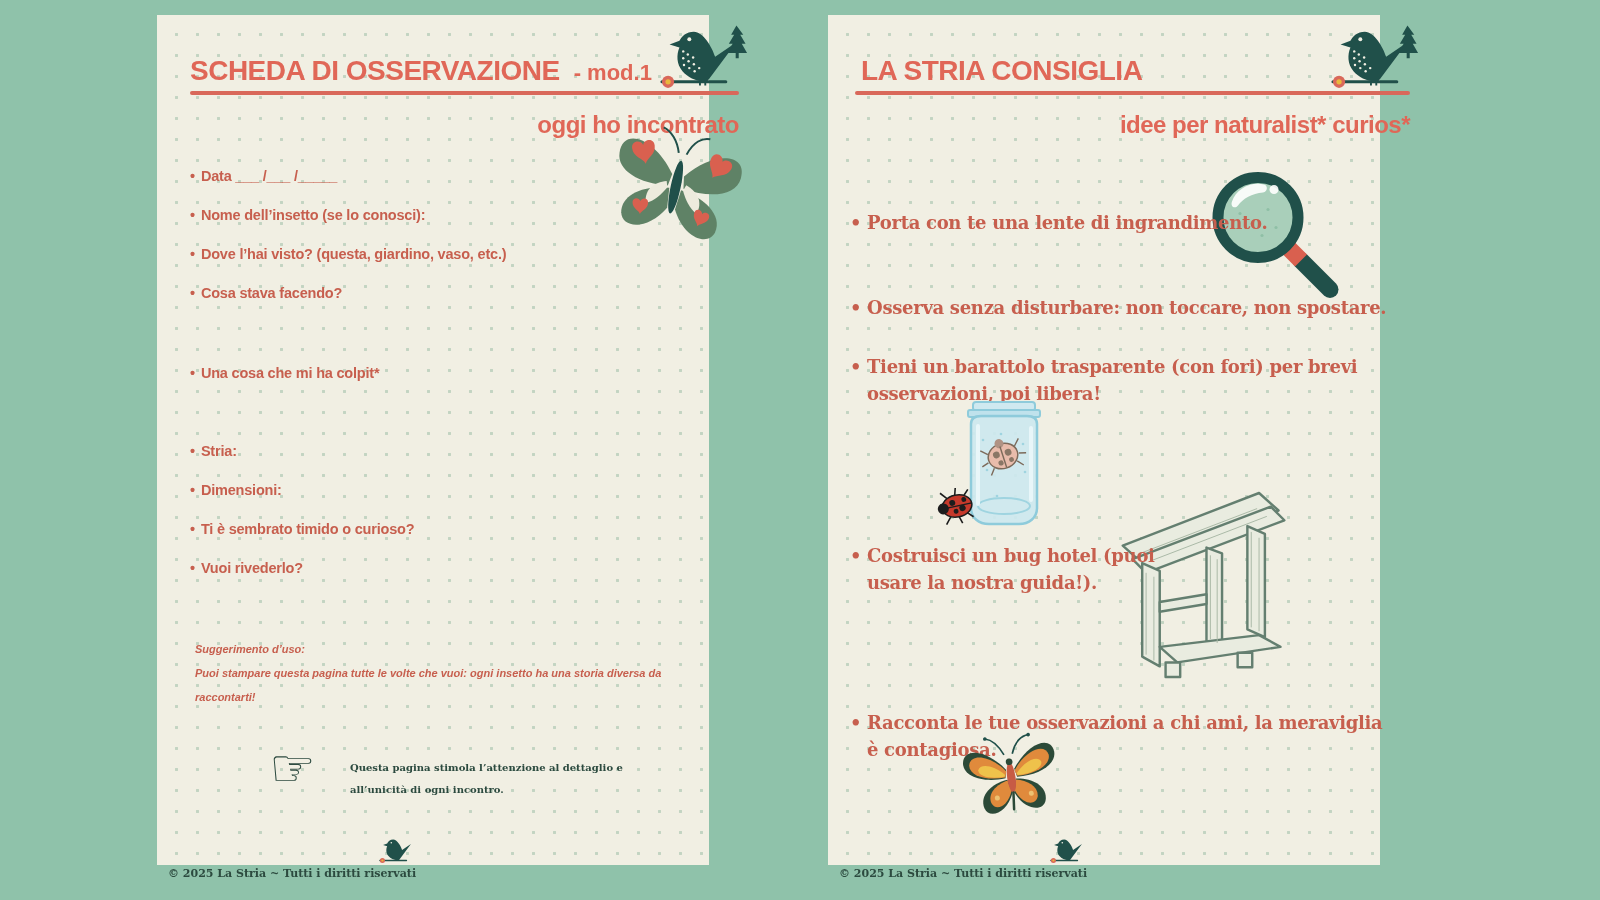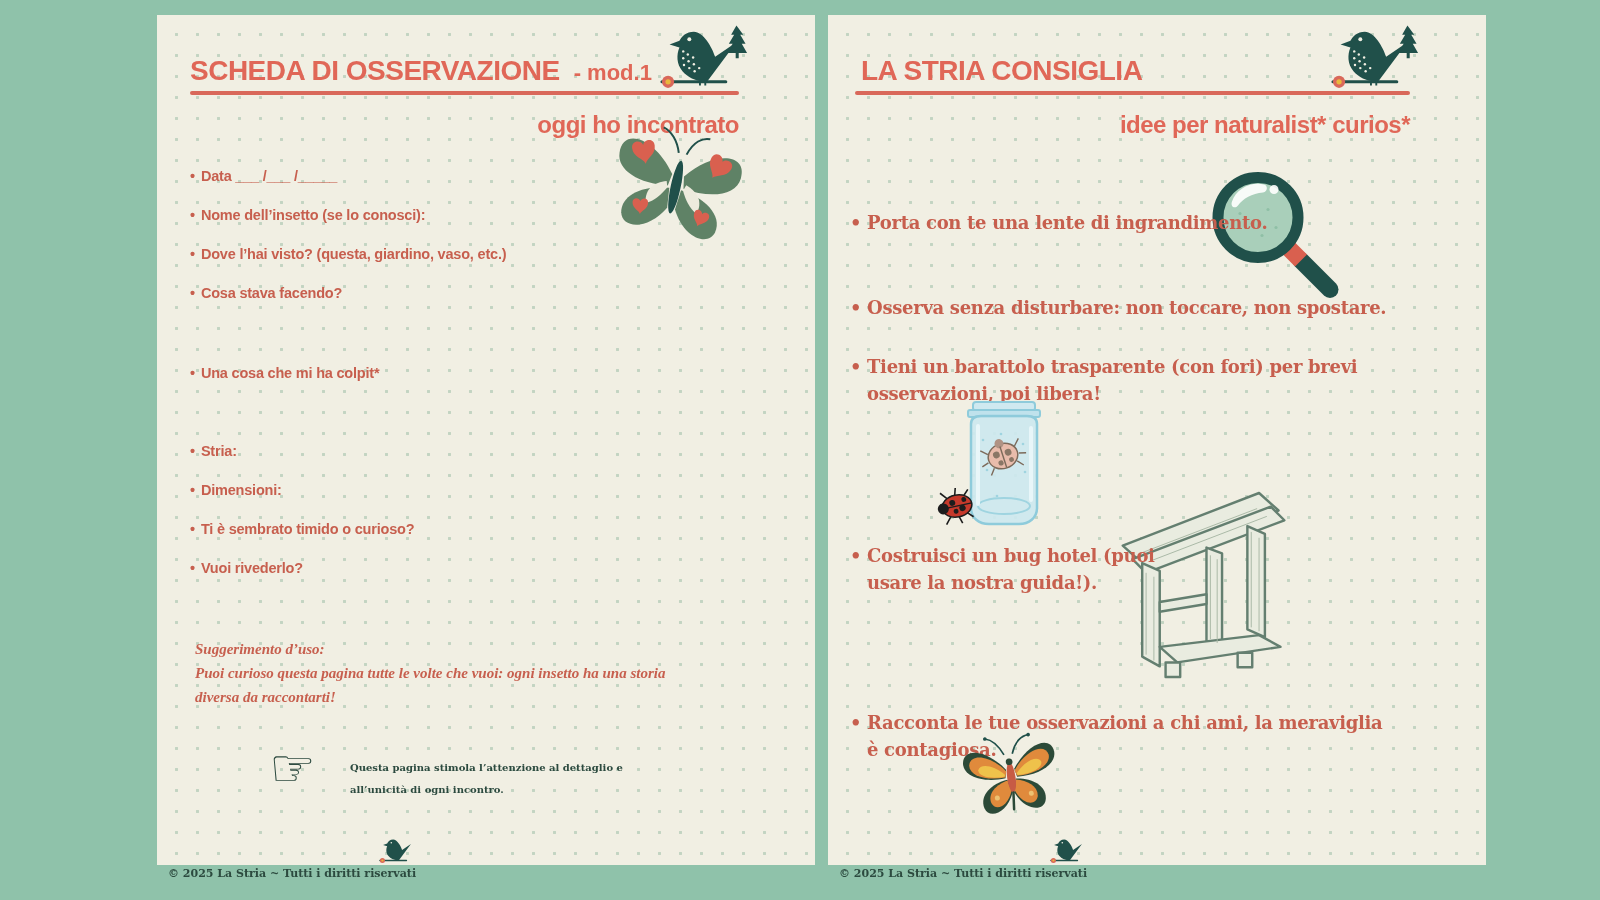--- a/index.html
+++ b/index.html
@@ -2,21 +2,21 @@
 <html><head>
 <meta charset="utf-8">
 <style>
   html,body{margin:0;padding:0;}
   body{
     width:1600px;height:900px;overflow:hidden;position:relative;
     background:#8fc2aa;
     font-family:"Liberation Sans",sans-serif;
   }
   .page{
-    position:absolute;top:15px;width:658px;height:850px;
+    position:absolute;top:15px;width:552px;height:850px;
     background-color:#f1efe3;
     background-image:radial-gradient(circle,#c3d4c2 1.4px,rgba(0,0,0,0) 1.6px);
     background-size:21px 21px;background-position:9px 9px;
   }
   #left-page{left:157px;}
   #right-page{left:828px;}
 
   .page-title{
     position:absolute;left:33px;top:40px;width:555px;
     color:#e06757;font-weight:bold;font-size:28px;letter-spacing:-0.5px;
@@ -36,22 +36,22 @@
 
   .field{
     position:absolute;left:33px;white-space:nowrap;
     font-family:Liberation Sans, sans-serif;font-weight:bold;
     font-size:14.5px;color:#c75f4e;letter-spacing:-0.2px;
   }
   .field .bullet{margin-right:6px;}
 
   .usage-note{
     position:absolute;left:38px;top:622px;width:490px;
-    font-family:Liberation Serif, serif;font-style:italic;font-weight:bold;
-    font-size:15px;line-height:24px;color:#c75f4e;
+    font-family:Liberation Sans, sans-serif;font-style:italic;font-weight:bold;
+    font-size:11px;line-height:24px;color:#c75f4e;
   }
 
   .hand-icon{
     position:absolute;left:112px;top:727px;
     font-family:"DejaVu Sans",sans-serif;font-size:52px;line-height:52px;
     color:#2c4a3f;
   }
   .hand-note{
     position:absolute;left:193px;top:742px;width:330px;
     font-family:"DejaVu Serif",serif;font-weight:bold;
@@ -132,21 +132,21 @@
   <div class="field" style="top:231px"><span class="bullet">•</span><span>Dove l’hai visto? (questa, giardino, vaso, etc.)</span></div>
   <div class="field" style="top:270px"><span class="bullet">•</span><span>Cosa stava facendo?</span></div>
   <div class="field" style="top:350px"><span class="bullet">•</span><span>Una cosa che mi ha colpit*</span></div>
   <div class="field" style="top:428px"><span class="bullet">•</span><span>Stria:</span></div>
   <div class="field" style="top:467px"><span class="bullet">•</span><span>Dimensioni:</span></div>
   <div class="field" style="top:506px"><span class="bullet">•</span><span>Ti è sembrato timido o curioso?</span></div>
   <div class="field" style="top:545px"><span class="bullet">•</span><span>Vuoi rivederlo?</span></div>
 
   <div class="usage-note">
     <div>Suggerimento d’uso:</div>
-    <div>Puoi curioso questa pagina tutte le volte che vuoi: ogni insetto ha una storia diversa da raccontarti!</div>
+    <div>Puoi stampare questa pagina tutte le volte che vuoi: ogni insetto ha una storia diversa da raccontarti!</div>
   </div>
 
   <div class="hand-icon">☞</div>
   <div class="hand-note">Questa pagina stimola l’attenzione al dettaglio e all’unicità di ogni incontro.</div>
 
   <div class="page-footer">
     <svg class="footer-bird" viewBox="0 0 120 100">
       <rect x="4" y="78" width="88" height="4" rx="2" fill="#20504a"></rect>
       <circle cx="14" cy="80" r="8" fill="#d9685a"></circle>
       <circle cx="14" cy="80" r="3.5" fill="#e9b83c"></circle>

